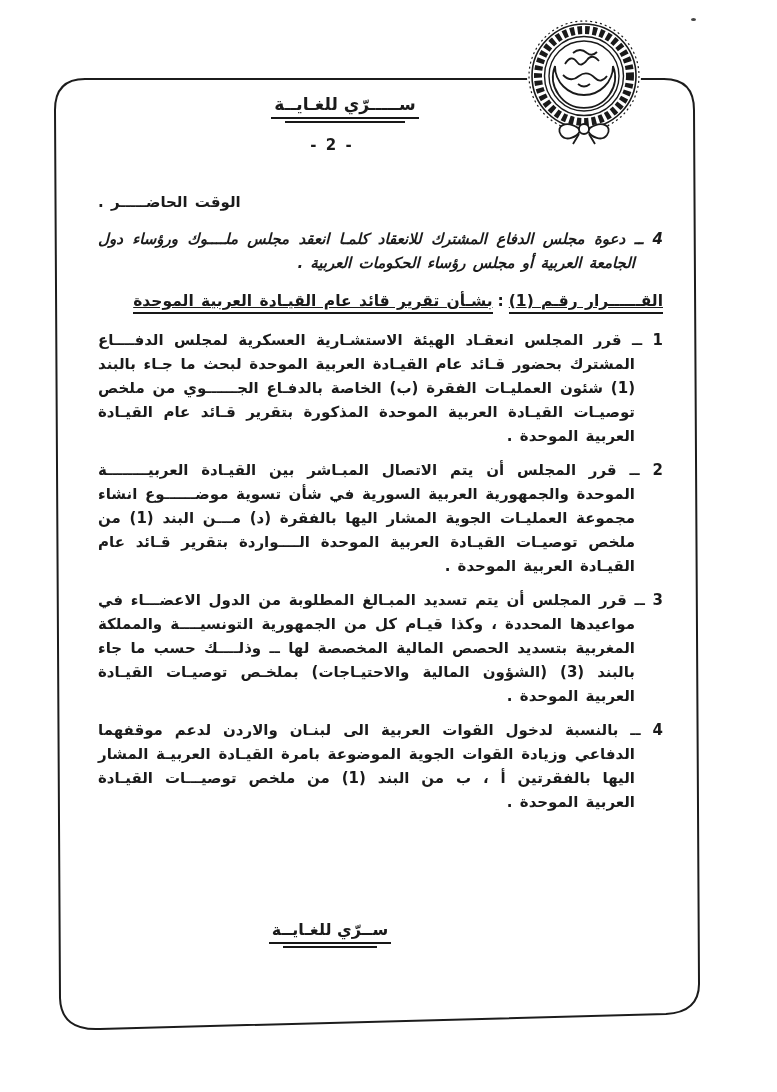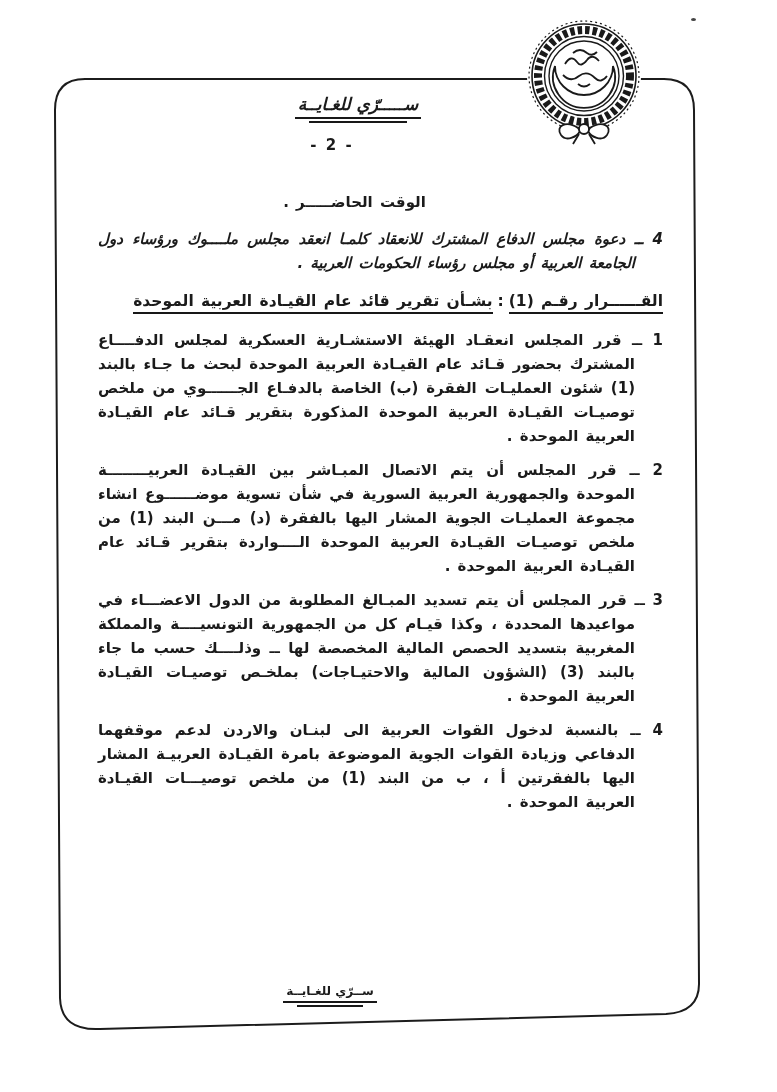--- a/index.html
+++ b/index.html
@@ -9,35 +9,35 @@
     font-family:"DejaVu Sans",sans-serif;
     color:#1b1b1b;
   }
   .page{position:absolute;inset:0;}
   
   .frame-svg{position:absolute;left:0;top:0;}
   
   .classif{position:absolute;text-align:center;font-weight:700;font-size:17px;direction:rtl;}
   .classif-text{display:inline-block;border-bottom:2px solid #181818;padding:0 3px 3px;position:relative;letter-spacing:.5px;}
   .classif-text::after{content:"";position:absolute;left:14px;right:14px;bottom:-6px;height:2px;background:#181818;}
-  .classif-top{left:258px;width:200px;top:94px;font-style:italic;}
-  .classif-bottom{left:230px;width:200px;top:984px;font-size:12px;}
+  .classif-top{left:245px;width:200px;top:94px;}
+  .classif-bottom{left:230px;width:200px;top:920px;font-size:16px;}
   .pagenum{position:absolute;left:232px;width:200px;top:136px;text-align:center;font-size:15px;font-weight:700;letter-spacing:2px;}
   
   #content{
     position:absolute;top:190px;left:98px;right:114px;
     direction:rtl;text-align:justify;
     font-size:15px;line-height:24px;font-weight:700;word-spacing:2px;
   }
   #content p{margin:0 0 10px;padding-right:28px;text-indent:-28px;}
-  #content p.intro{padding-right:52px;text-indent:0;text-align:center;margin-bottom:13px;}
+  #content p.intro{padding-right:52px;text-indent:0;text-align:left;margin-bottom:13px;}
   #content p.pre-heading{margin-bottom:13px;font-style:italic;}
   .res-heading{padding-right:0 !important;text-indent:0 !important;text-align:right !important;
     margin:14px 0 15px !important;font-size:15.5px;white-space:nowrap;}
-  .res-heading .u{border-bottom:2px solid #181818;padding-bottom:2px;}
+  .res-heading .u{border-bottom:2px solid #181818;padding-bottom:2px;text-decoration:underline;}
   .res-heading .sep{margin:0 5px;}
   .artifact-dot{position:absolute;left:691px;top:18px;width:5px;height:3px;background:#444;border-radius:50%;}
 </style>
 </head>
 <body>
 
 <div class="page">
 
   <svg class="frame-svg" width="777" height="1092" aria-hidden="true">
     <path d="M 85,79 L 664,79 Q 694,79 694,110 L 699,982 Q 700,1012 666,1014 L 100,1029 Q 61,1031 60,998 L 55,110 Q 55,79 85,79 Z" fill="none" stroke="#1c1c1c" stroke-width="2"></path>

